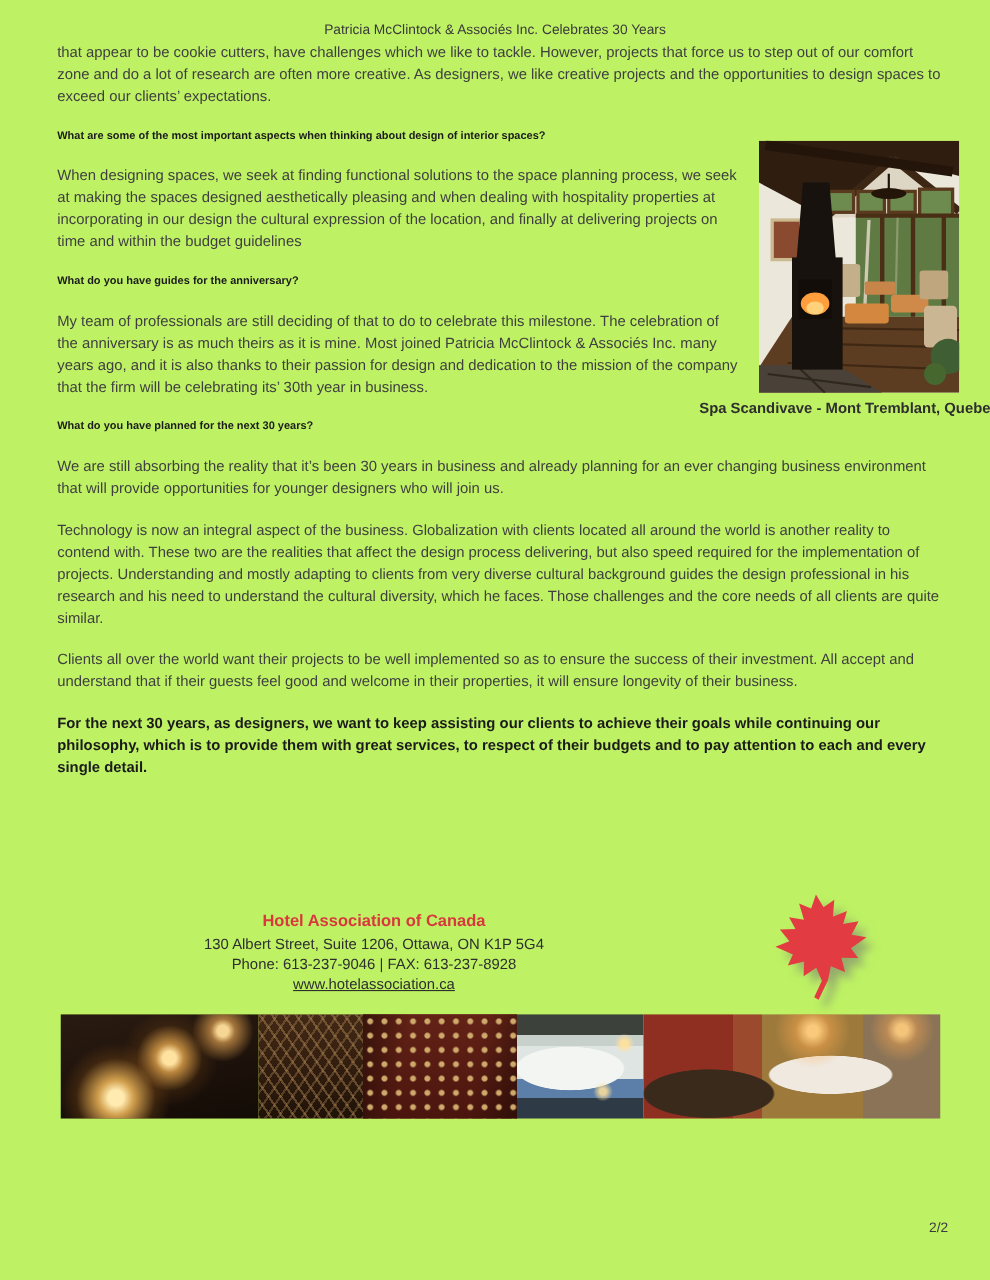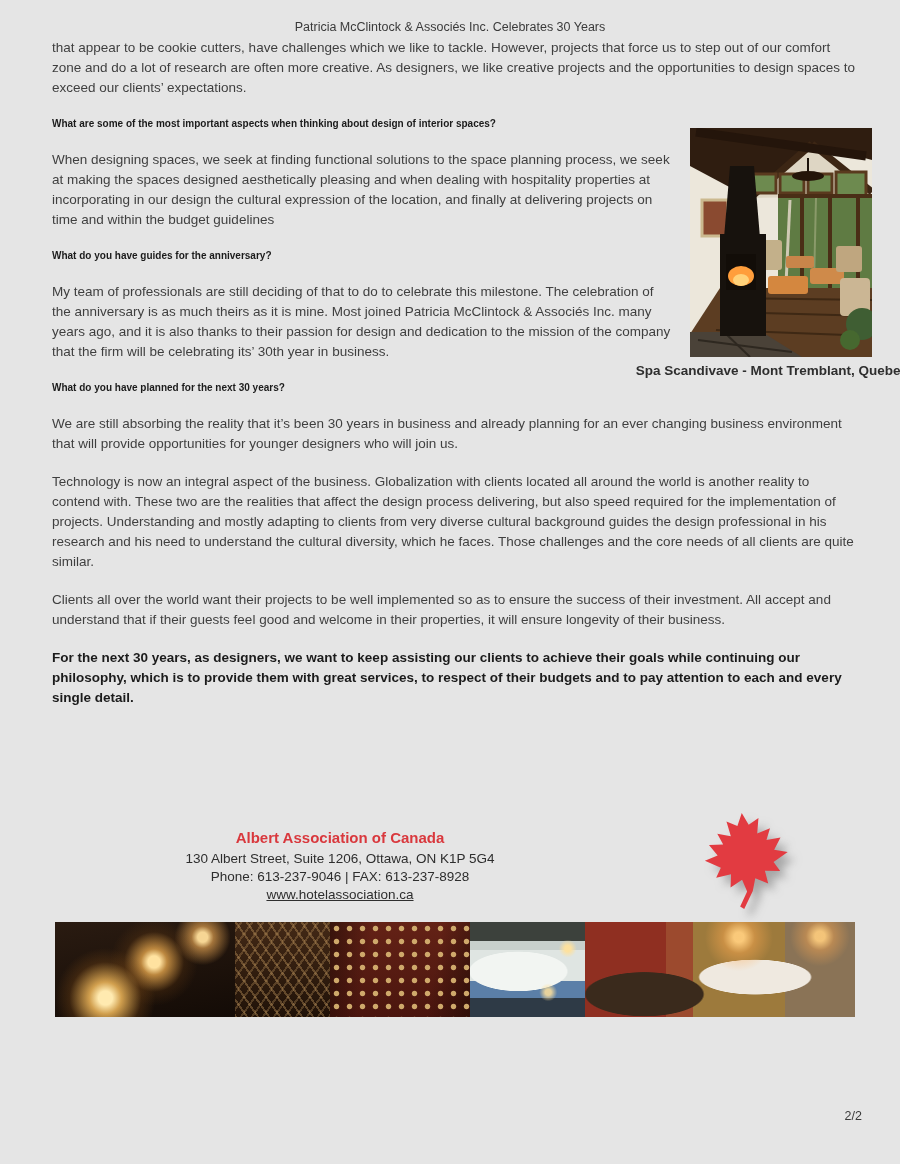--- a/index.html
+++ b/index.html
@@ -1,21 +1,21 @@
 <!DOCTYPE html>
 <html><head>
 <meta charset="utf-8">
 <style>
   * { box-sizing: border-box; }
   html, body { margin: 0; padding: 0; background: #ffffff; }
   .page {
     position: relative;
     width: 900px;
     height: 1164px;
-    background: #e5e5e5;
+    background: #bef264;
     font-family: "Liberation Sans", sans-serif;
     color: #3f3f3f;
     overflow: hidden;
   }
   .doc-title {
     padding-top: 20px;
     text-align: center;
     font-size: 12.5px;
     line-height: 15px;
     color: #3a3a3a;
@@ -224,21 +224,21 @@
     <p>My team of professionals are still deciding of that to do to celebrate this milestone. The celebration of the anniversary is as much theirs as it is mine. Most joined Patricia McClintock &amp; Associés Inc. many years ago, and it is also thanks to their passion for design and dedication to the mission of the company that the firm will be celebrating its’ 30th year in business.</p>
 
     <div class="q">What do you have planned for the next 30 years?</div>
     <p>We are still absorbing the reality that it’s been 30 years in business and already planning for an ever changing business environment that will provide opportunities for younger designers who will join us.</p>
     <p>Technology is now an integral aspect of the business. Globalization with clients located all around the world is another reality to contend with. These two are the realities that affect the design process delivering, but also speed required for the implementation of projects. Understanding and mostly adapting to clients from very diverse cultural background guides the design professional in his research and his need to understand the cultural diversity, which he faces. Those challenges and the core needs of all clients are quite similar.</p>
     <p>Clients all over the world want their projects to be well implemented so as to ensure the success of their investment. All accept and understand that if their guests feel good and welcome in their properties, it will ensure longevity of their business.</p>
     <p class="closing">For the next 30 years, as designers, we want to keep assisting our clients to achieve their goals while continuing our philosophy, which is to provide them with great services, to respect of their budgets and to pay attention to each and every single detail.</p>
   </div>
 
   <div class="footer-block">
-    <div class="org-name">Albert Association of Canada</div>
+    <div class="org-name">Hotel Association of Canada</div>
     <div>130 Albert Street, Suite 1206, Ottawa, ON K1P 5G4</div>
     <div>Phone: 613-237-9046 | FAX: 613-237-8928</div>
     <div><a class="website-link">www.hotelassociation.ca</a></div>
   </div>
 
   <div class="leaf-wrap">
     <svg viewBox="0 0 100 112" width="114" height="106" role="img">
       <g transform="rotate(-6 50 56)">
         <path fill="#e23b41" d="M50 3 L56 16 L67 10 L64 26 L78 22 L73 34 L88 33 L80 45 L94 49 L78 58 L84 68 L68 66 L70 80 L57 73 L53 86 L42 104 L38 101 L47 86 L43 73 L30 80 L32 66 L16 68 L22 58 L6 49 L20 45 L12 33 L27 34 L22 22 L36 26 L33 10 L44 16 Z"></path>
       </g>

